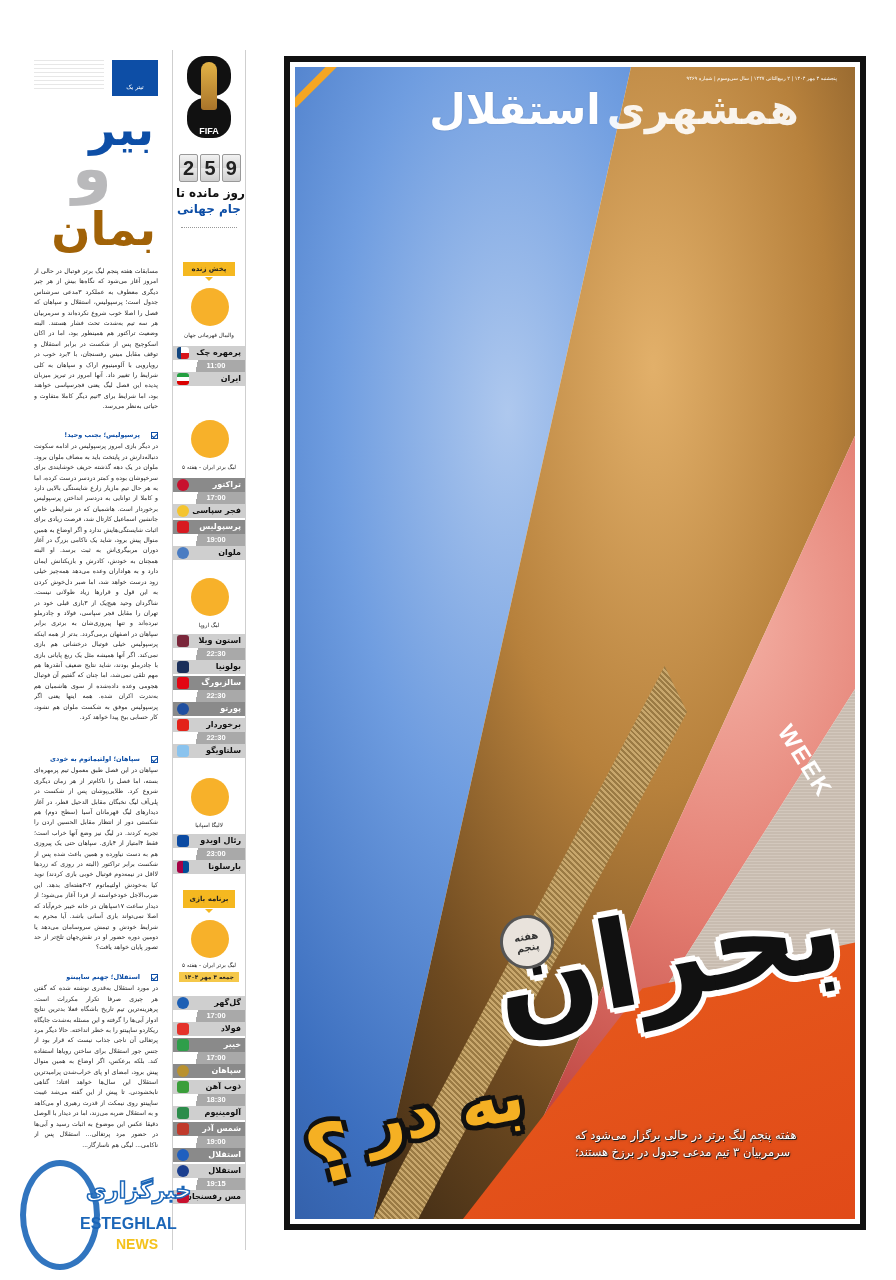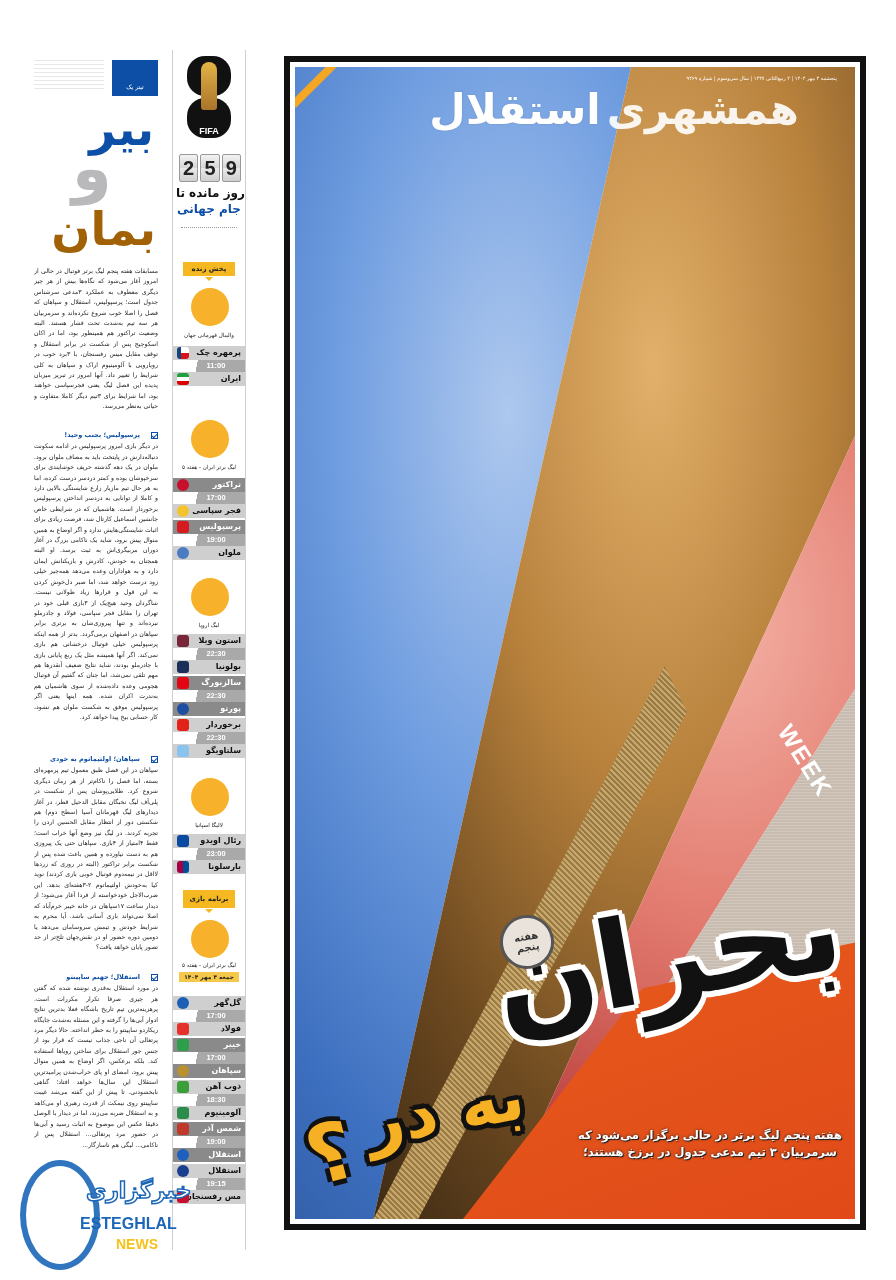--- a/index.html
+++ b/index.html
@@ -66,21 +66,21 @@
   .masthead{position:absolute;right:16px;top:18px;direction:rtl;display:flex;align-items:center;gap:6px}
   .mh-a{font-size:42px;font-weight:bold;color:#fff;letter-spacing:-1px;text-shadow:0 0 2px rgba(0,0,0,.15)}
   .mh-b{font-size:42px;font-weight:bold;color:rgba(255,255,255,.9);margin-right:40px}
   .dateline{position:absolute;right:18px;top:8px;font-size:5px;color:#fff}
   .tagcorner{position:absolute;left:-12px;top:0;width:60px;height:8px;background:#f5a623;transform:rotate(-45deg) translate(-8px,10px)}
 
   .headline{position:absolute;right:12px;top:830px;font-size:120px;font-weight:bold;color:#111;line-height:1;-webkit-text-stroke:0;text-shadow:-6px 0 #fff,6px 0 #fff,0 -6px #fff,0 6px #fff,-4px -4px #fff,4px 4px #fff,-4px 4px #fff,4px -4px #fff;transform:rotate(-10deg)}
   .stamp{position:absolute;left:205px;top:848px;width:54px;height:54px;border-radius:50%;border:3px solid #555;background:#e9e3dc;display:flex;flex-direction:column;align-items:center;justify-content:center;font-size:10px;font-weight:bold;color:#333;transform:rotate(-10deg)}
   .subhead{position:absolute;left:70px;top:1010px;font-size:66px;font-weight:bold;color:#f5b023;line-height:1;text-shadow:-5px 0 #111,5px 0 #111,0 -5px #111,0 5px #111,-4px -4px #111,4px 4px #111,-4px 4px #111,4px -4px #111;transform:rotate(-10deg)}
   .qmark{position:absolute;left:12px;top:1040px;font-size:80px;font-weight:bold;color:#f5b023;text-shadow:-5px 0 #111,5px 0 #111,0 -5px #111,0 5px #111;transform:rotate(-14deg);font-family:"DejaVu Sans",sans-serif}
-  .deck{position:absolute;right:10px;top:1060px;width:270px;text-align:center;font-size:11.5px;font-weight:bold;color:#fff;line-height:17px;text-shadow:0 0 3px #222,1px 1px 0 #222}
+  .deck{position:absolute;right:10px;top:1060px;width:270px;text-align:left;font-size:11.5px;font-weight:normal;color:#fff;line-height:17px;text-shadow:0 0 3px #222,1px 1px 0 #222}
   .deck .hl{color:#f5c43a}
 
   
   .wm{position:absolute;left:20px;top:1160px;width:200px;height:110px}
   .wm .ball{position:absolute;left:0;top:0;width:80px;height:110px;border-radius:50%;border:6px solid #1b66b8;opacity:.9}
   .wm .fa{position:absolute;left:66px;top:18px;font-size:22px;font-weight:bold;color:#fff;-webkit-text-stroke:1.5px #1b66b8}
   .wm .en{position:absolute;left:60px;top:55px;font-size:16px;font-weight:bold;color:#1b66b8;font-family:"Liberation Sans",sans-serif;direction:ltr}
   .wm .news{position:absolute;left:96px;top:76px;font-size:14px;font-weight:bold;color:#f4c21b;font-family:"Liberation Sans",sans-serif;direction:ltr}
 </style>
 </head>

